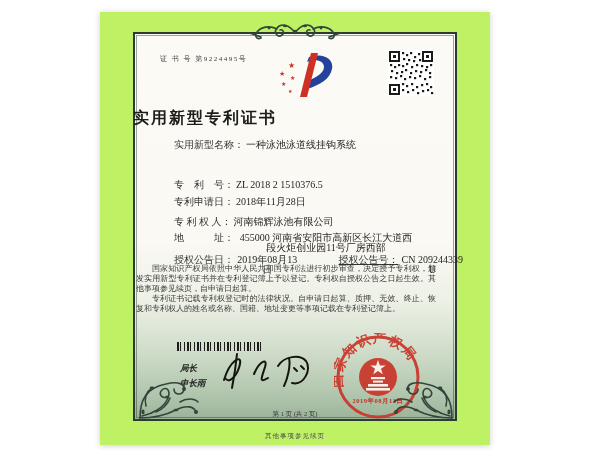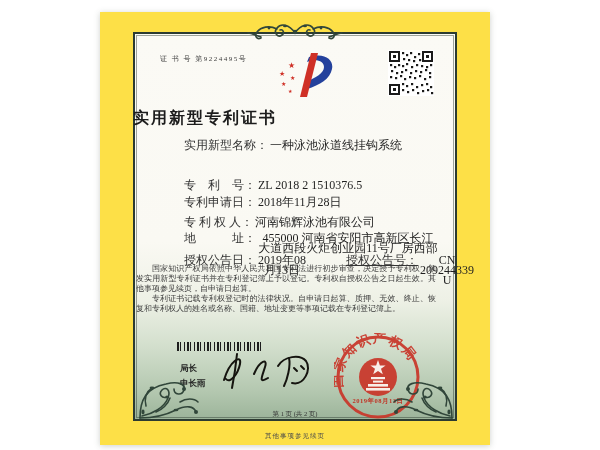--- a/index.html
+++ b/index.html
@@ -1,37 +1,37 @@
 <!DOCTYPE html>
 <html><head>
 <meta charset="utf-8">
 <style>
   html,body{margin:0;padding:0;width:600px;height:450px;background:#ffffff;overflow:hidden;
     font-family:"Liberation Serif","DejaVu Serif",serif;}
   .stage{position:absolute;left:0;top:0;width:600px;height:450px;background:#ffffff;}
-  .paper{position:absolute;left:100px;top:12px;width:390px;height:433px;background:#fde047;
+  .paper{position:absolute;left:100px;top:12px;width:390px;height:433px;background:#bef264;
     box-shadow:0 1px 6px rgba(60,70,60,.25);}
   .frame{position:absolute;left:33px;top:20px;width:324px;height:389px;box-sizing:border-box;
     border:2px solid #2c3b31;
     background:linear-gradient(180deg,#fbfaf5 0%,#faf9f3 54%,#eef1e6 69%,#d3dfcd 81%,#b3c7af 93%,#9cb49a 100%);}
   .frame::before{content:"";position:absolute;inset:1px;border:1px solid rgba(44,59,49,.45);}
   .abs{position:absolute;}
   .certno{left:60px;top:42px;font-size:7px;color:#3a3a3a;letter-spacing:1.5px;}
   .title{left:33px;top:96px;width:324px;font-size:16px;font-weight:bold;
     color:#1c1c1c;letter-spacing:2px;}
-  .frow{left:84px;top:0;width:290px;font-size:12px;color:#2a2a2a;line-height:10px;display:flex;align-items:flex-start;}
+  .frow{left:74px;top:0;width:290px;font-size:10px;color:#2a2a2a;line-height:10px;display:flex;align-items:flex-start;}
   .flabel{white-space:pre;color:#333;flex:0 0 auto;}
   .fvalue{color:#1f1f1f;margin-left:2px;text-align:center;}
   .addr .fvalue{max-width:180px;}
   .flabel2{margin-left:40px;text-decoration:underline;}
   .paras{left:36px;top:252px;width:300px;font-size:8px;line-height:10px;color:#3b3b3b;text-align:justify;}
   .paras p{margin:0;text-indent:2em;}
   .barcode{left:77px;top:330px;width:86px;height:9px;
     background:repeating-linear-gradient(90deg,#1d1d1d 0 2px,transparent 2px 3px,#1d1d1d 3px 4px,transparent 4px 7px,#1d1d1d 7px 8px,transparent 8px 10px);}
-  .director{left:80px;top:349px;font-size:8.5px;font-weight:bold;color:#222;line-height:15px;}
+  .director{left:80px;top:349px;font-size:8.5px;font-weight:bold;color:#222;line-height:15px;font-style:italic;}
   .signature{left:112px;top:336px;}
   .seal{left:234px;top:321px;width:88px;height:88px;opacity:.93;}
   .sealdate{left:234px;top:385px;width:88px;text-align:center;font-size:6.5px;color:#c03224;font-weight:bold;letter-spacing:.5px;}
   .pageno{left:33px;top:398px;width:324px;text-align:center;font-size:6.5px;color:#333;}
   .bottomnote{left:0;top:420px;width:390px;text-align:center;font-size:6.5px;color:#4a4a4a;letter-spacing:1px;}
   .toporn{left:147px;top:8px;}
   .corner-l{left:36px;top:356px;}
   .corner-r{left:292px;top:356px;transform:scaleX(-1);}
   svg{display:block;}
 </style>

